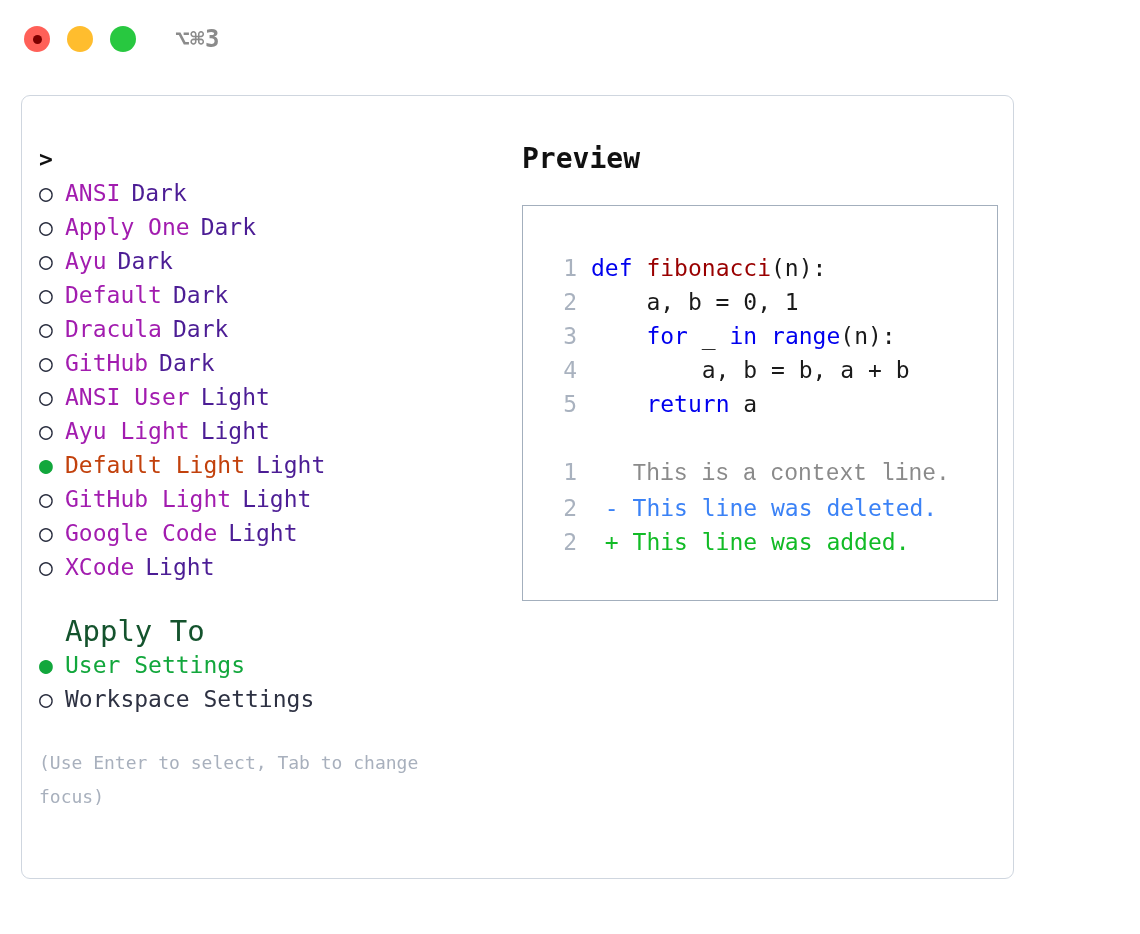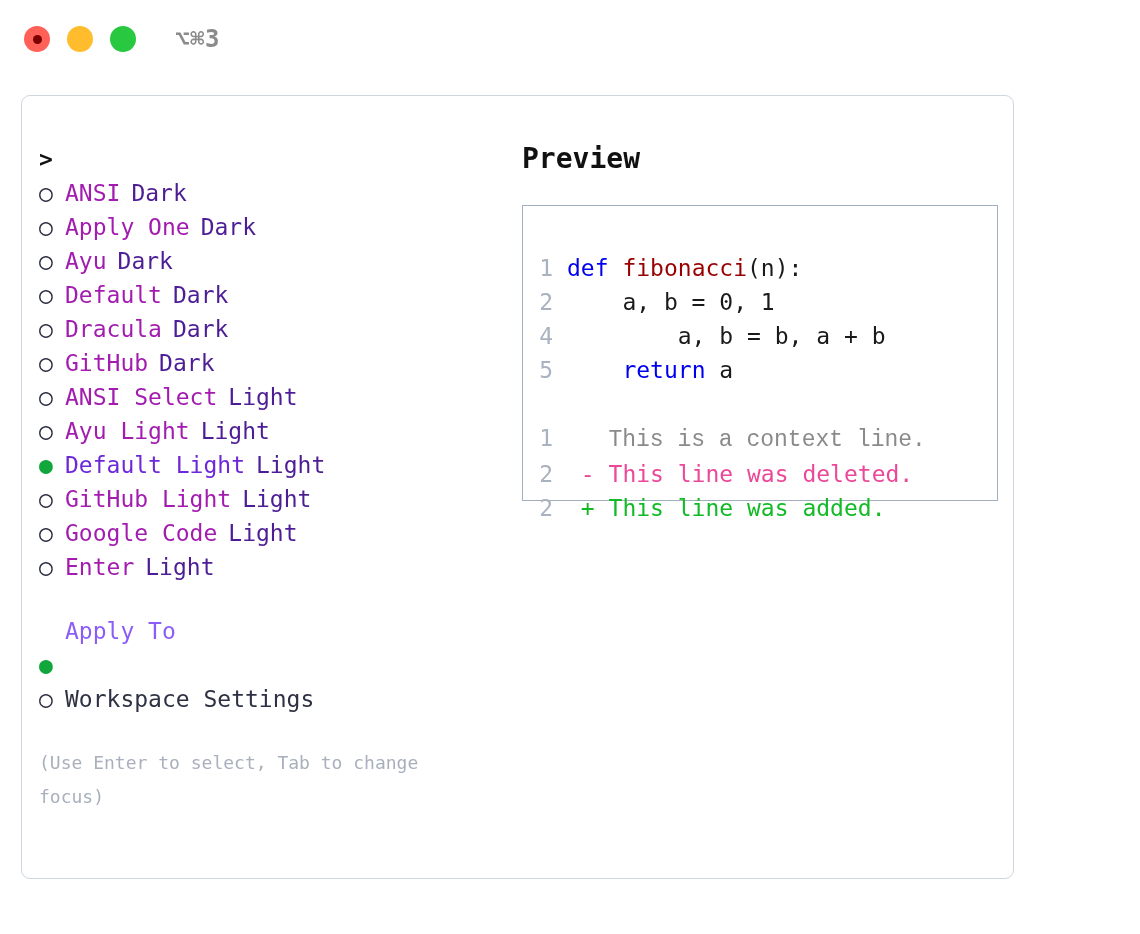--- a/index.html
+++ b/index.html
@@ -79,26 +79,26 @@
     flex: 0 0 26px;
     font-size: 23px;
     color: #2d3142;
   }
   .marker.sel { color: #12a73c; }
   .marker.caret { font-weight: bold; color: #111111; }
 
   .title-row { font-weight: bold; color: #111111; font-size: 24px; }
 
   .theme-name { color: #a21caf; }
-  .theme-name.sel { color: #6d28d9; }
+  .theme-name.sel { color: #c2410c; }
   .theme-kind { color: #4c1d95; margin-left: 11px; }
 
   .group-label {
-    color: #8b5cf6;
-    font-size: 23px;
+    color: #14532d;
+    font-size: 29px;
     padding-left: 26px;
   }
 
   .apply-name { color: #2d3142; }
   .apply-name.sel { color: #12a73c; }
   .spacer-30 { height: 30px; }
 
   .hint {
     color: #a8b0bd;
     font-size: 18px;
@@ -113,45 +113,45 @@
   .preview-title {
     font-weight: bold;
     font-size: 28px;
     color: #111111;
     line-height: 34px;
   }
 
   .preview-box {
     margin-top: 29px;
     width: 476px;
-    height: 296px;
+    height: 396px;
     border: 1.6px solid #a3afbd;
     background: #ffffff;
-    padding: 45px 0 0 0;
+    padding: 45px 0 0 24px;
   }
 
   .code-line {
     font-size: 23px;
     line-height: 34px;
     white-space: pre;
   }
   .lineno {
     display: inline-block;
     width: 30px;
     text-align: right;
     color: #a9b2bf;
     margin-right: 14px;
   }
   .kw   { color: #0000ee; }
   .fn   { color: #990000; }
   .plain{ color: #1a1a1a; }
 
   .diff-gap { height: 34px; }
   .d-context { color: #8a8a8a; font-family: Liberation Mono, monospace; }
-  .d-del     { color: #ec4899; }
+  .d-del     { color: #3b82f6; }
   .d-add     { color: #12bb26; }
 </style>
 </head>
 <body>
 
 <div class="titlebar">
   <div class="lights">
     <div class="light red">
       <div class="inner-dot"></div>
     </div>
@@ -196,21 +196,21 @@
             <span class="theme-name">Dracula</span>
             <span class="theme-kind">Dark</span>
           </div>
           <div class="row">
             <span class="marker">○</span>
             <span class="theme-name">GitHub</span>
             <span class="theme-kind">Dark</span>
           </div>
           <div class="row">
             <span class="marker">○</span>
-            <span class="theme-name">ANSI Select</span>
+            <span class="theme-name">ANSI User</span>
             <span class="theme-kind">Light</span>
           </div>
           <div class="row">
             <span class="marker">○</span>
             <span class="theme-name">Ayu Light</span>
             <span class="theme-kind">Light</span>
           </div>
           <div class="row">
             <span class="marker sel">●</span>
             <span class="theme-name sel">Default Light</span>
@@ -221,53 +221,55 @@
             <span class="theme-name">GitHub Light</span>
             <span class="theme-kind">Light</span>
           </div>
           <div class="row">
             <span class="marker">○</span>
             <span class="theme-name">Google Code</span>
             <span class="theme-kind">Light</span>
           </div>
           <div class="row">
             <span class="marker">○</span>
-            <span class="theme-name">Enter</span>
+            <span class="theme-name">XCode</span>
             <span class="theme-kind">Light</span>
           </div>
         </div>
 
       <div class="spacer-30"></div>
 
       <div class="row">
         <span class="group-label">Apply To</span>
       </div>
 
       <div id="apply-list">
           <div class="row">
             <span class="marker sel">●</span>
+            <span class="apply-name sel">User Settings</span>
           </div>
           <div class="row">
             <span class="marker">○</span>
             <span class="apply-name">Workspace Settings</span>
           </div>
         </div>
 
       <div class="spacer-30"></div>
 
       <div class="hint">(Use Enter to select, Tab to change focus)</div>
     </div>
 
     <div class="right-col">
       <div class="preview-title">Preview</div>
 
       <div class="preview-box">
         <div id="code-block">
             <div class="code-line"><span class="lineno">1</span><span class="kw">def </span><span class="fn">fibonacci</span><span class="plain">(n):</span></div>
             <div class="code-line"><span class="lineno">2</span><span class="plain">    a, b = 0, 1</span></div>
+            <div class="code-line"><span class="lineno">3</span><span class="plain">    </span><span class="kw">for</span><span class="plain"> _ </span><span class="kw">in </span><span class="kw">range</span><span class="plain">(n):</span></div>
             <div class="code-line"><span class="lineno">4</span><span class="plain">        a, b = b, a + b</span></div>
             <div class="code-line"><span class="lineno">5</span><span class="plain">    </span><span class="kw">return</span><span class="plain"> a</span></div>
           </div>
         <div class="diff-gap"></div>
         <div id="diff-block">
             <div class="code-line"><span class="lineno">1</span><span class="d-context">   This is a context line.</span></div>
             <div class="code-line"><span class="lineno">2</span><span class="d-del"> - This line was deleted.</span></div>
             <div class="code-line"><span class="lineno">2</span><span class="d-add"> + This line was added.</span></div>
           </div>
       </div>

